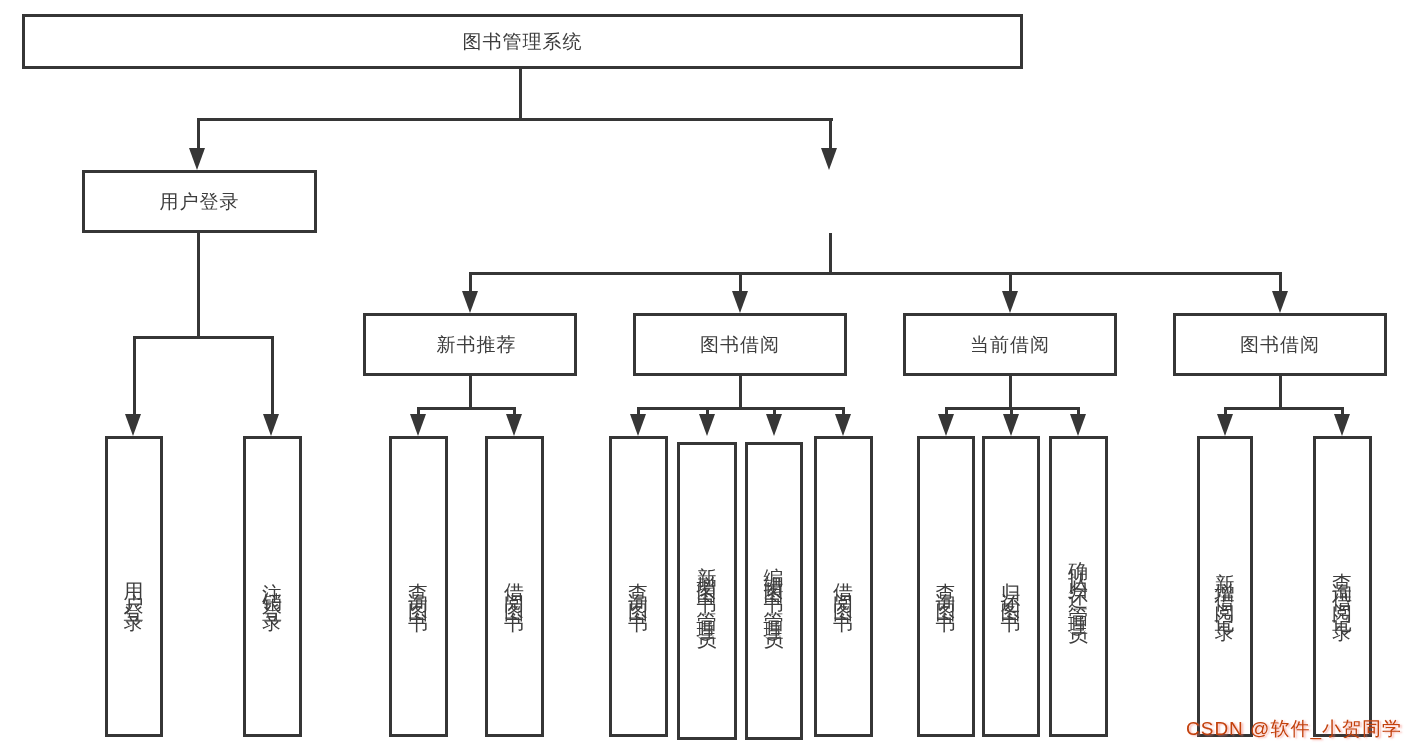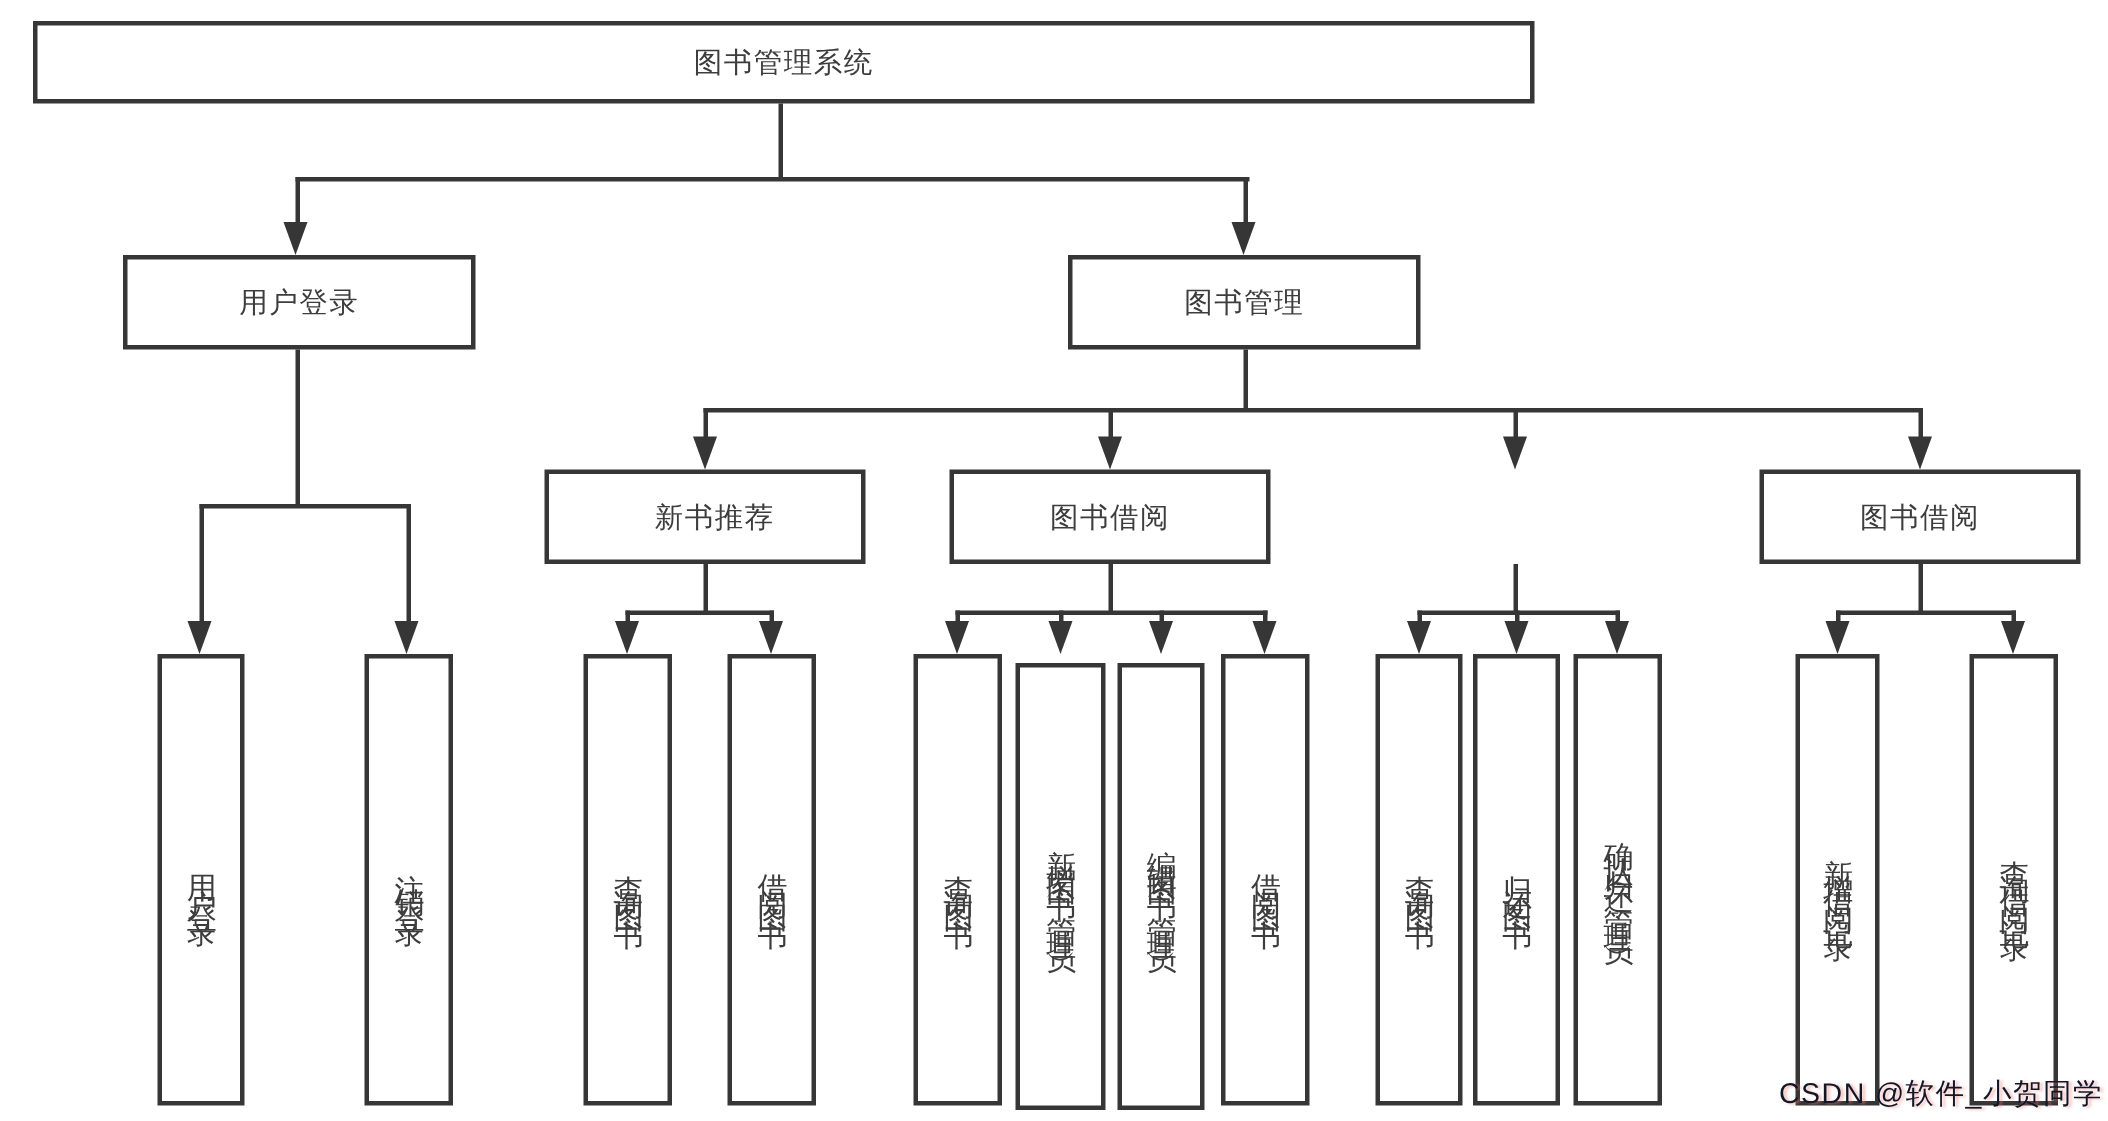--- a/index.html
+++ b/index.html
@@ -7,21 +7,21 @@
          font-family:"Liberation Sans","DejaVu Sans",sans-serif;}
   .box{position:absolute;background:#fff;border:3px solid #363636;box-sizing:border-box;
        display:flex;align-items:center;justify-content:center;color:#3d3d3d;}
   .hbox{font-size:19px;letter-spacing:1px;}
   .leaf{top:436px;height:301px;}
   .vtext{writing-mode:vertical-rl;text-orientation:mixed;font-size:20px;
          letter-spacing:10px;color:#3d3d3d;line-height:1;}
   .hline,.vline{position:absolute;background:#363636;}
   .arrow{position:absolute;width:0;height:0;border-left:8px solid transparent;
          border-right:8px solid transparent;border-top:22px solid #363636;}
-  .watermark{position:absolute;left:1186px;top:716px;font-size:19px;color:#0f172a;
+  .watermark{position:absolute;left:1186px;top:716px;font-size:19px;color:#c2410c;
              letter-spacing:1px;white-space:nowrap;z-index:5;
              text-shadow:2px 1px 2px rgba(244,120,110,0.55);}
 </style>
 </head>
 <body>
 
 <div class="stage">
 
   <div class="box hbox" style="left:22px;top:14px;width:1001px;height:55px;justify-content:center;">
     <span>图书管理系统</span>
@@ -29,23 +29,20 @@
 
   <div class="vline" style="left:519px;top:69px;width:3px;height:51px;"></div>
   <div class="hline" style="left:197px;top:118px;width:636px;height:3px;"></div>
   <div class="vline" style="left:197px;top:118px;width:3px;height:33px;"></div>
   <div class="arrow" style="left:189px;top:148px;"></div>
   <div class="vline" style="left:829px;top:118px;width:3px;height:33px;"></div>
   <div class="arrow" style="left:821px;top:148px;"></div>
 
   <div class="box hbox" style="left:82px;top:170px;width:235px;height:63px;">
     <span>用户登录</span>
-  </div>
-  <div class="box hbox" style="left:712px;top:170px;width:235px;height:63px;">
-    <span>图书管理</span>
   </div>
 
   <div class="vline" style="left:197px;top:233px;width:3px;height:105px;"></div>
   <div class="hline" style="left:133px;top:336px;width:141px;height:3px;"></div>
   <div class="vline" style="left:133px;top:336px;width:3px;height:80px;"></div>
   <div class="arrow" style="left:125px;top:414px;"></div>
   <div class="vline" style="left:271px;top:336px;width:3px;height:80px;"></div>
   <div class="arrow" style="left:263px;top:414px;"></div>
 
   <div class="vline" style="left:829px;top:233px;width:3px;height:41px;"></div>
@@ -57,20 +54,23 @@
   <div class="vline" style="left:1009px;top:272px;width:3px;height:21px;"></div>
   <div class="arrow" style="left:1002px;top:291px;"></div>
   <div class="vline" style="left:1279px;top:272px;width:3px;height:21px;"></div>
   <div class="arrow" style="left:1272px;top:291px;"></div>
 
   <div class="box hbox" style="left:363px;top:313px;width:214px;height:63px;padding-left:13px;">
     <span>新书推荐</span>
   </div>
   <div class="box hbox" style="left:633px;top:313px;width:214px;height:63px;justify-content:center;">
     <span>图书借阅</span>
+  </div>
+  <div class="box hbox" style="left:903px;top:313px;width:214px;height:63px;">
+    <span>当前借阅</span>
   </div>
   <div class="box hbox" style="left:1173px;top:313px;width:214px;height:63px;">
     <span>图书借阅</span>
   </div>
 
   <div class="vline" style="left:469px;top:376px;width:3px;height:34px;"></div>
   <div class="hline" style="left:417px;top:407px;width:99px;height:3px;"></div>
   <div class="vline" style="left:417px;top:407px;width:3px;height:9px;"></div>
   <div class="arrow" style="left:410px;top:414px;"></div>
   <div class="vline" style="left:513px;top:407px;width:3px;height:9px;"></div>

